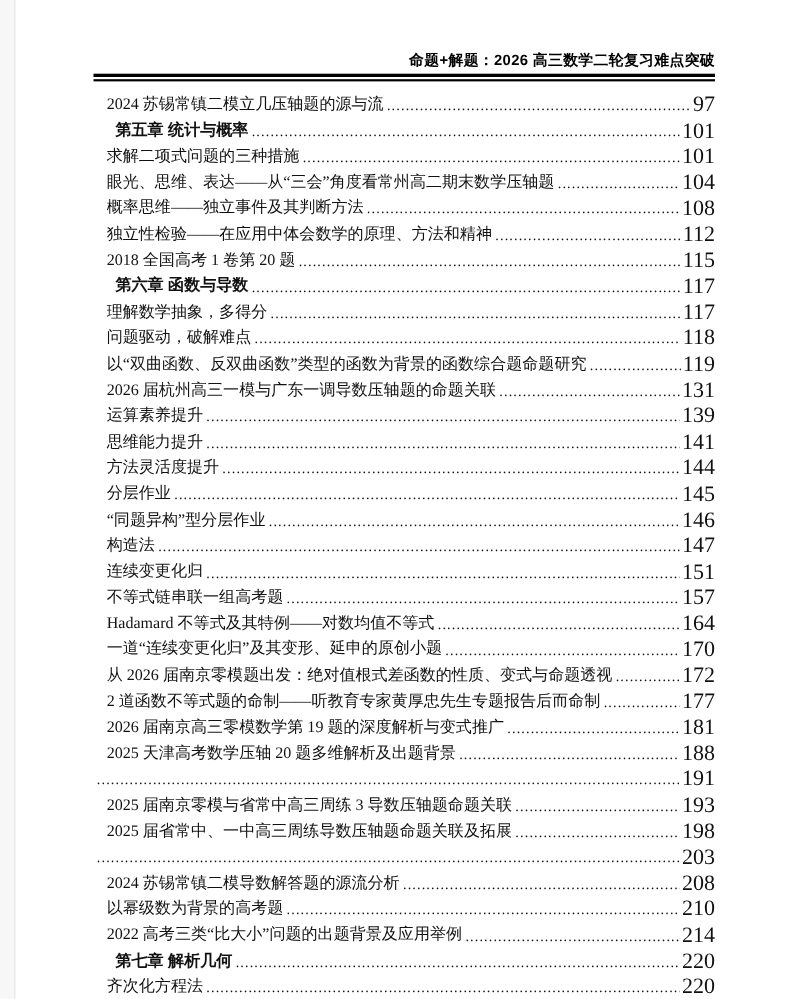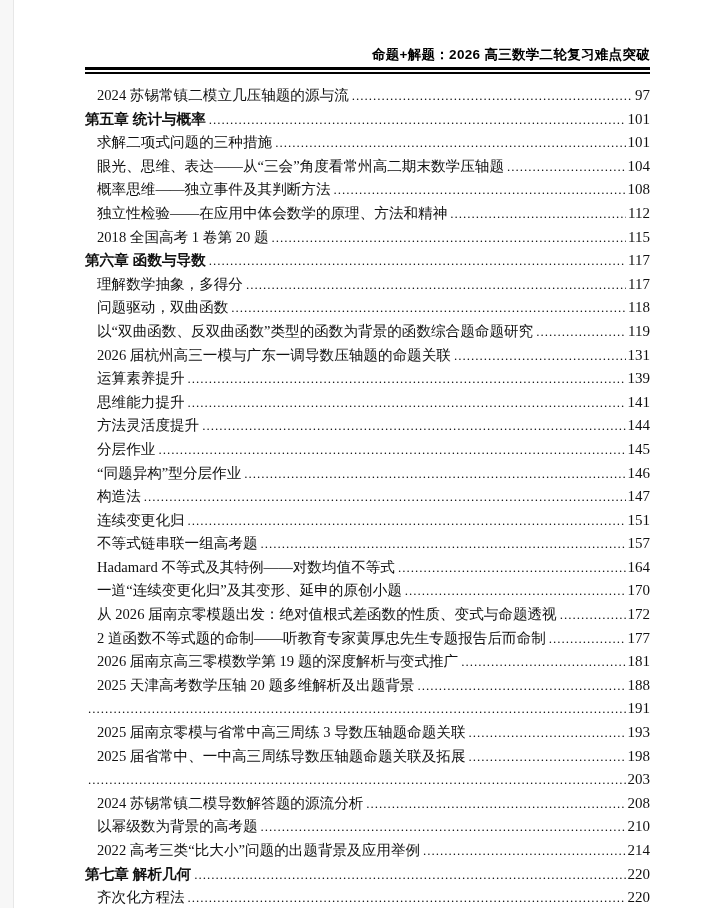--- a/index.html
+++ b/index.html
@@ -64,39 +64,40 @@
   }
   .row .title {
     flex: 0 0 auto;
   }
   .row.sub .title {
     padding-left: 12px;
   }
   .row.chapter {
     font-family: "Liberation Sans", "DejaVu Sans", sans-serif;
     font-weight: 700;
+    margin-left: 20px;
   }
   .row.chapter .leader {
     font-family: "Liberation Serif", "DejaVu Serif", serif;
     font-weight: 400;
   }
   .leader {
     flex: 1 1 auto;
     overflow: hidden;
     white-space: nowrap;
     font-size: 13px;
     letter-spacing: 1px;
     margin: 0 2px 0 3px;
     color: #111111;
   }
   .page-num {
     flex: 0 0 auto;
     font-family: "Liberation Serif", "DejaVu Serif", serif;
     font-weight: 400;
-    font-size: 15px;
+    font-size: 20px;
   }
 </style>
 </head>
 <body>
 
 <div class="page">
   <div class="page-edge-strip"></div>
 
   <div class="header">
     <div class="header-title">命题+解题：2026 高三数学二轮复习难点突破</div>
@@ -152,21 +153,21 @@
     <span class="page-num">117</span>
   </div>
 
   <div class="row sub">
     <span class="title">理解数学抽象，多得分</span>
     <span class="leader">....................................................................................................................................................................................................................................................................</span>
     <span class="page-num">117</span>
   </div>
 
   <div class="row sub">
-    <span class="title">问题驱动，双曲函数</span>
+    <span class="title">问题驱动，破解难点</span>
     <span class="leader">....................................................................................................................................................................................................................................................................</span>
     <span class="page-num">118</span>
   </div>
 
   <div class="row sub">
     <span class="title">以“双曲函数、反双曲函数”类型的函数为背景的函数综合题命题研究</span>
     <span class="leader">....................................................................................................................................................................................................................................................................</span>
     <span class="page-num">119</span>
   </div>
 

